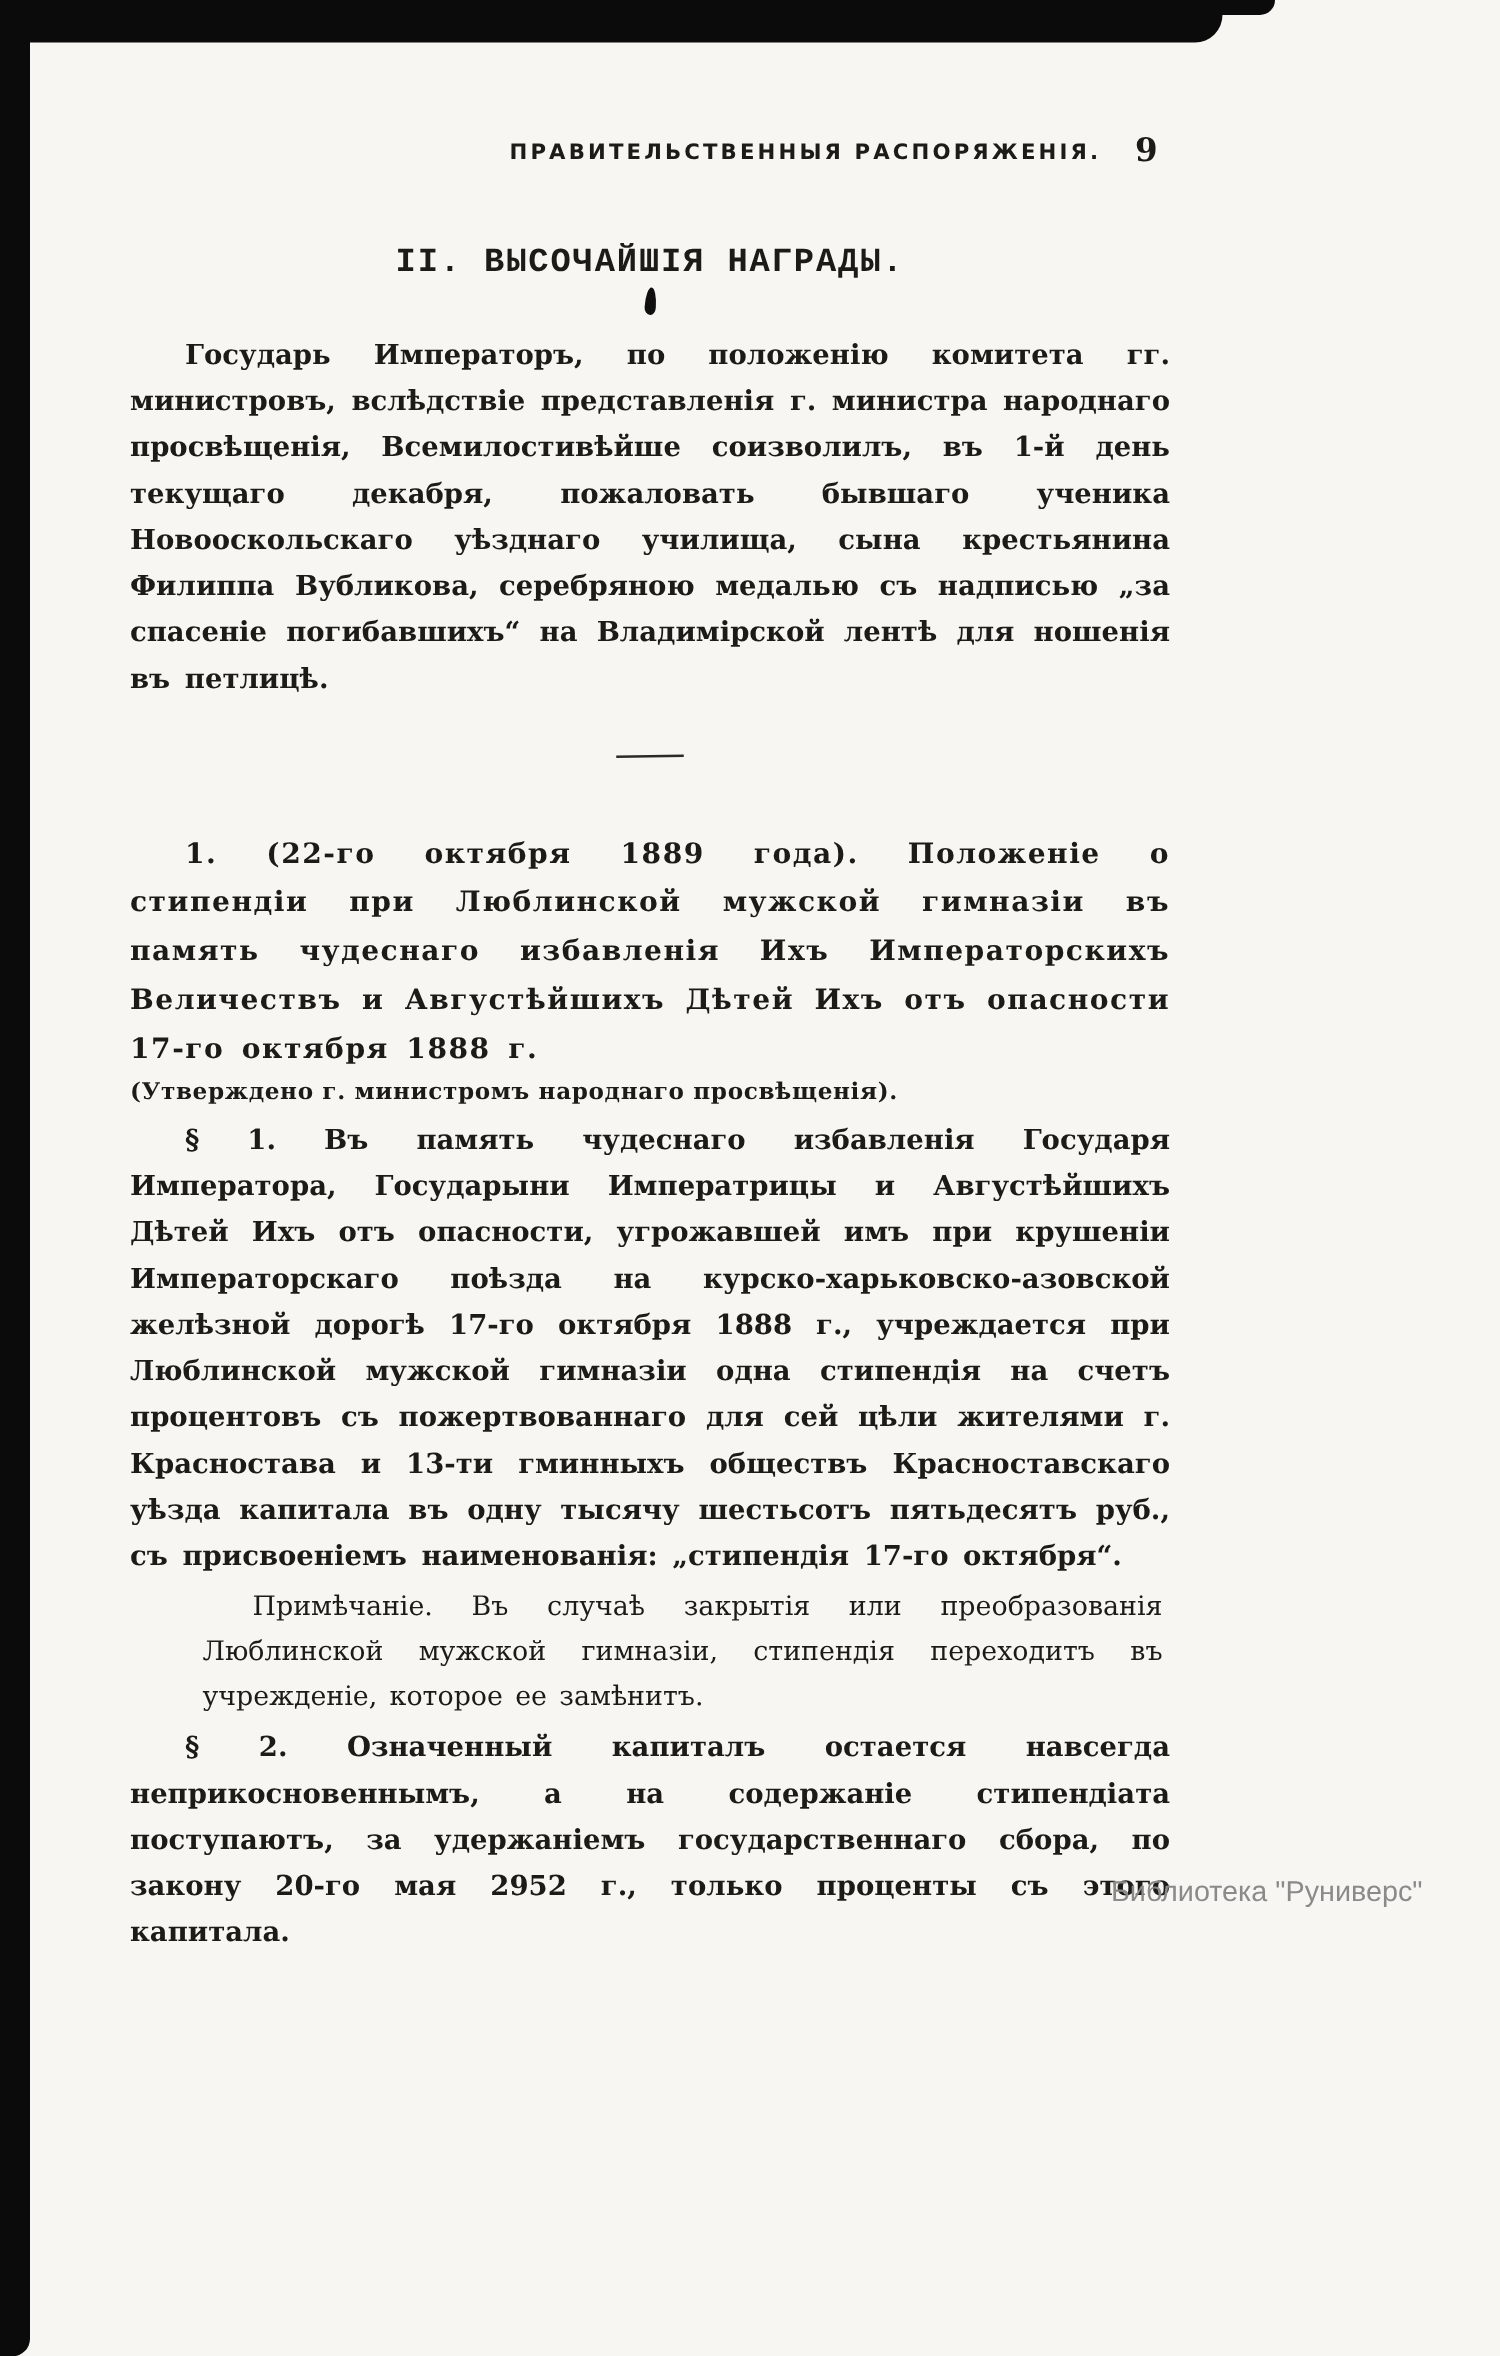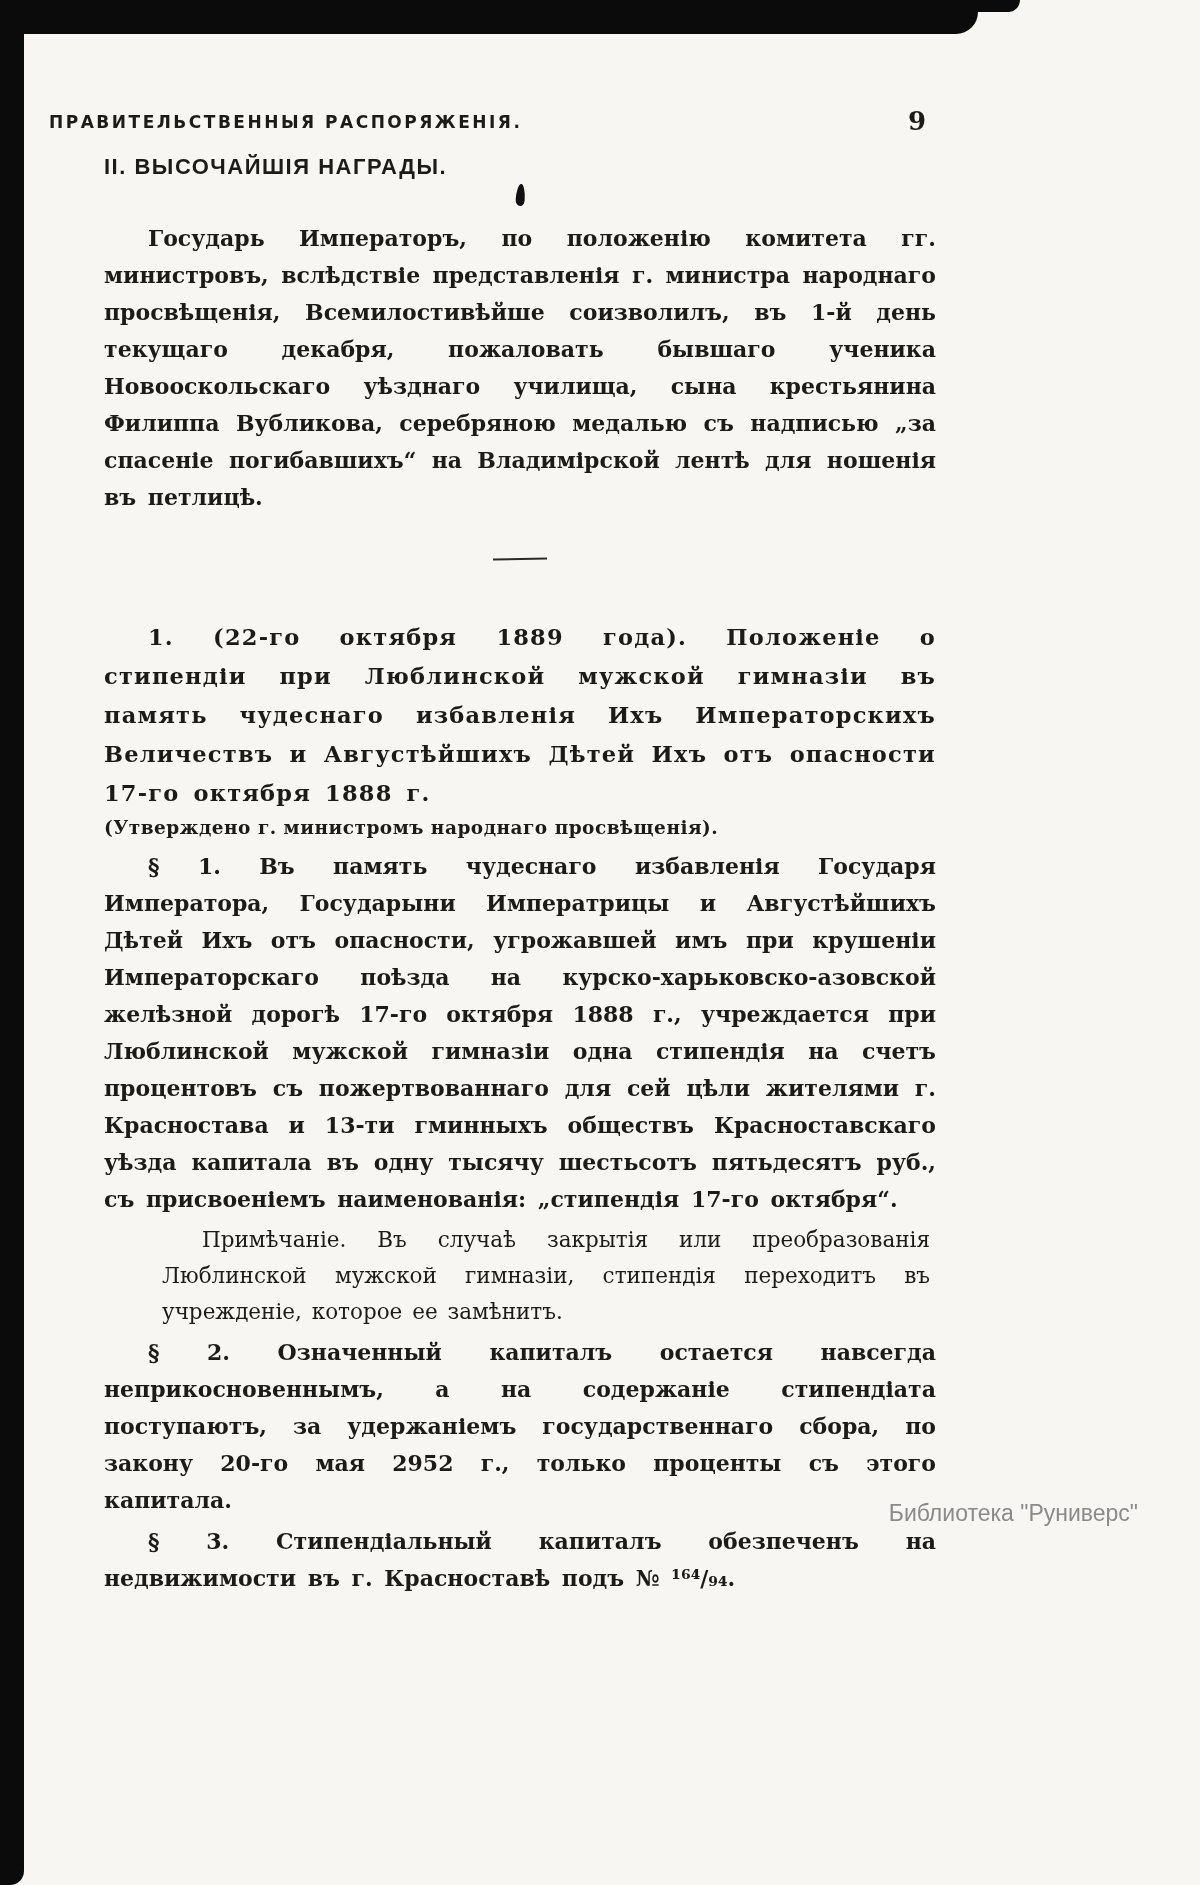--- a/index.html
+++ b/index.html
@@ -40,44 +40,45 @@
     border-radius: 0 0 12px 12px;
   }
   .content {
     position: absolute;
     left: 104px;
     top: 112px;
     width: 832px;
   }
   .running-header {
     position: relative;
-    text-align: left;
-    margin-bottom: 22px;
+    text-align: right;
+    margin-bottom: 64px;
   }
   .running-title {
     font-family: "DejaVu Sans", sans-serif;
     font-weight: 700;
     font-size: 17px;
     letter-spacing: 2.5px;
     display: inline-block;
     transform: translateX(-55px);
   }
   .page-number {
     position: absolute;
     right: 10px;
     top: -6px;
     font-family: "DejaVu Serif", serif;
     font-weight: 700;
     font-size: 26px;
   }
   h2.section-title {
-    font-family: Liberation Sans, sans-serif;
+    font-family: Liberation Mono, monospace;
     font-weight: 700;
-    font-size: 22px;
+    font-size: 27px;
     letter-spacing: 1.5px;
+    text-align: center;
     margin: 0 0 4px 0;
   }
   .ink-mark {
     width: 9px;
     height: 22px;
     background: #101010;
     border-radius: 50% 50% 45% 55% / 72% 72% 28% 28%;
     transform: rotate(4deg);
     margin: 0 auto 14px auto;
   }
@@ -161,20 +162,19 @@
     <p class="item-heading">1. (22-го октября 1889 года). Положеніе о стипендіи при Люблинской мужской гимназіи въ память чудеснаго избавленія Ихъ Императорскихъ Величествъ и Августѣйшихъ Дѣтей Ихъ отъ опасности 17-го октября 1888 г.</p>
 
     <p class="approval">(Утверждено г. министромъ народнаго просвѣщенія).</p>
 
     <p class="body indent">§ 1. Въ память чудеснаго избавленія Государя Императора, Государыни Императрицы и Августѣйшихъ Дѣтей Ихъ отъ опасности, угрожавшей имъ при крушеніи Императорскаго поѣзда на курско-харьковско-азовской желѣзной дорогѣ 17-го октября 1888 г., учреждается при Люблинской мужской гимназіи одна стипендія на счетъ процентовъ съ пожертвованнаго для сей цѣли жителями г. Красностава и 13-ти гминныхъ обществъ Красноставскаго уѣзда капитала въ одну тысячу шестьсотъ пятьдесятъ руб., съ присвоеніемъ наименованія: „стипендія 17-го октября“.</p>
 
     <p class="remark">Примѣчаніе. Въ случаѣ закрытія или преобразованія Люблинской мужской гимназіи, стипендія переходитъ въ учрежденіе, которое ее замѣнитъ.</p>
 
     <p class="body indent">§ 2. Означенный капиталъ остается навсегда неприкосновеннымъ, а на содержаніе стипендіата поступаютъ, за удержаніемъ государственнаго сбора, по закону 20-го мая 2952 г., только проценты съ этого капитала.</p>
 
-    <p class="body indent">§ 3. Стипендіальный капиталъ обезпеченъ на недвижимости въ г. Красноставѣ подъ № ¹⁶⁴/₉₄.</p>
 
 
   </div>
 
   <div class="watermark">Библиотека "Руниверс"</div>
 
 </div>
 
 </body></html>

